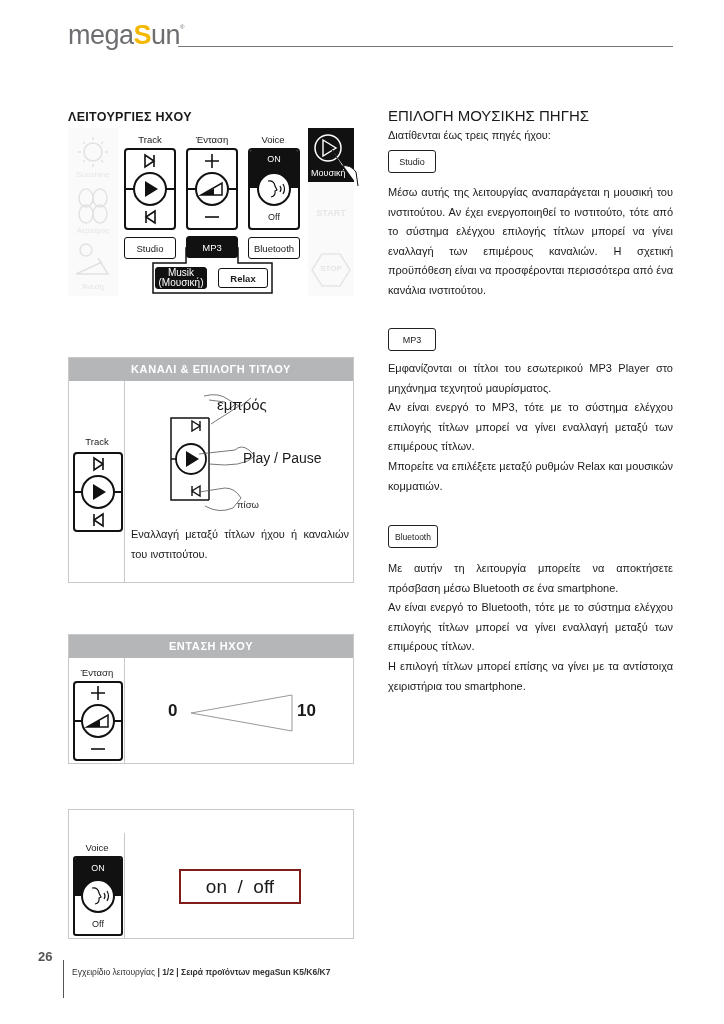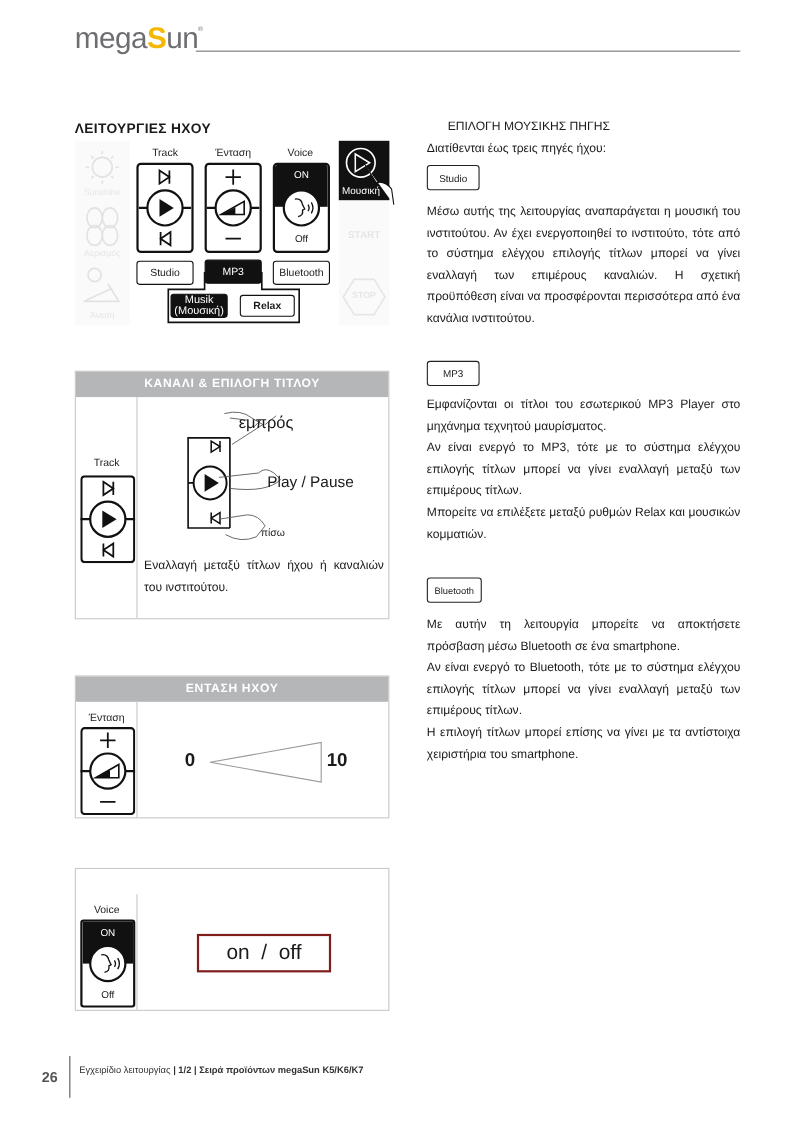--- a/index.html
+++ b/index.html
@@ -15,27 +15,27 @@
   
   .faded { color: #e6e6e6; font-size: 8px; text-align: center; }
   .fade-col { left: 68px; top: 128px; width: 50px; height: 168px; background: #fafafa; }
   .fade-col2 { left: 308px; top: 128px; width: 46px; height: 168px; background: #fafafa; }
   .btn-label { font-size: 9.5px; text-align: center; width: 50px; }
   .ctl { border: 2px solid #111; border-radius: 4px; background: #fff; }
   .src-btn { border: 1.5px solid #111; border-radius: 3px; font-size: 9.5px; display: flex; align-items: center; justify-content: center; background: #fff; }
   .src-btn.on { background: #111; color: #fff; }
   
   .rc { left: 388px; width: 285px; font-size: 11px; line-height: 19.5px; color: #1a1a1a; text-align: justify; }
-  .rc-head { font-size: 11px; margin-left: 19px; }
+  .rc-head { font-size: 15px; }
   .tag { border: 1.5px solid #222; border-radius: 3px; font-size: 9px; display: flex; align-items: center; justify-content: center; }
   
-  .tbl { border: 1px solid #c8c8c8; background: #fff; }
+  .tbl { border: 1px solid #c8c8c8; background: #fff; margin-top: 20px; }
   .tbl-head { background: #b5b6b8; color: #fff; font-weight: bold; font-size: 11px; letter-spacing: 0.6px; text-align: center; height: 23px; line-height: 23px; }
   .tbl-div { position: absolute; top: 23px; bottom: 0; width: 1px; background: #c8c8c8; }
-  .footer-num { left: 38px; top: 972px; font-size: 13px; font-weight: bold; color: #555; }
+  .footer-num { left: 38px; top: 949px; font-size: 13px; font-weight: bold; color: #555; }
   .footer-bar { left: 63px; top: 960px; width: 1px; height: 38px; background: #555; }
   .footer-text { left: 72px; top: 967px; font-size: 8.5px; color: #333; }
   .footer-text b { font-weight: bold; }
 </style>
 </head>
 <body>
 
 <div class="abs logo"><span>mega</span><span class="s">S</span><span>un</span><sup>®</sup></div>
 <div class="abs header-rule"></div>
 

